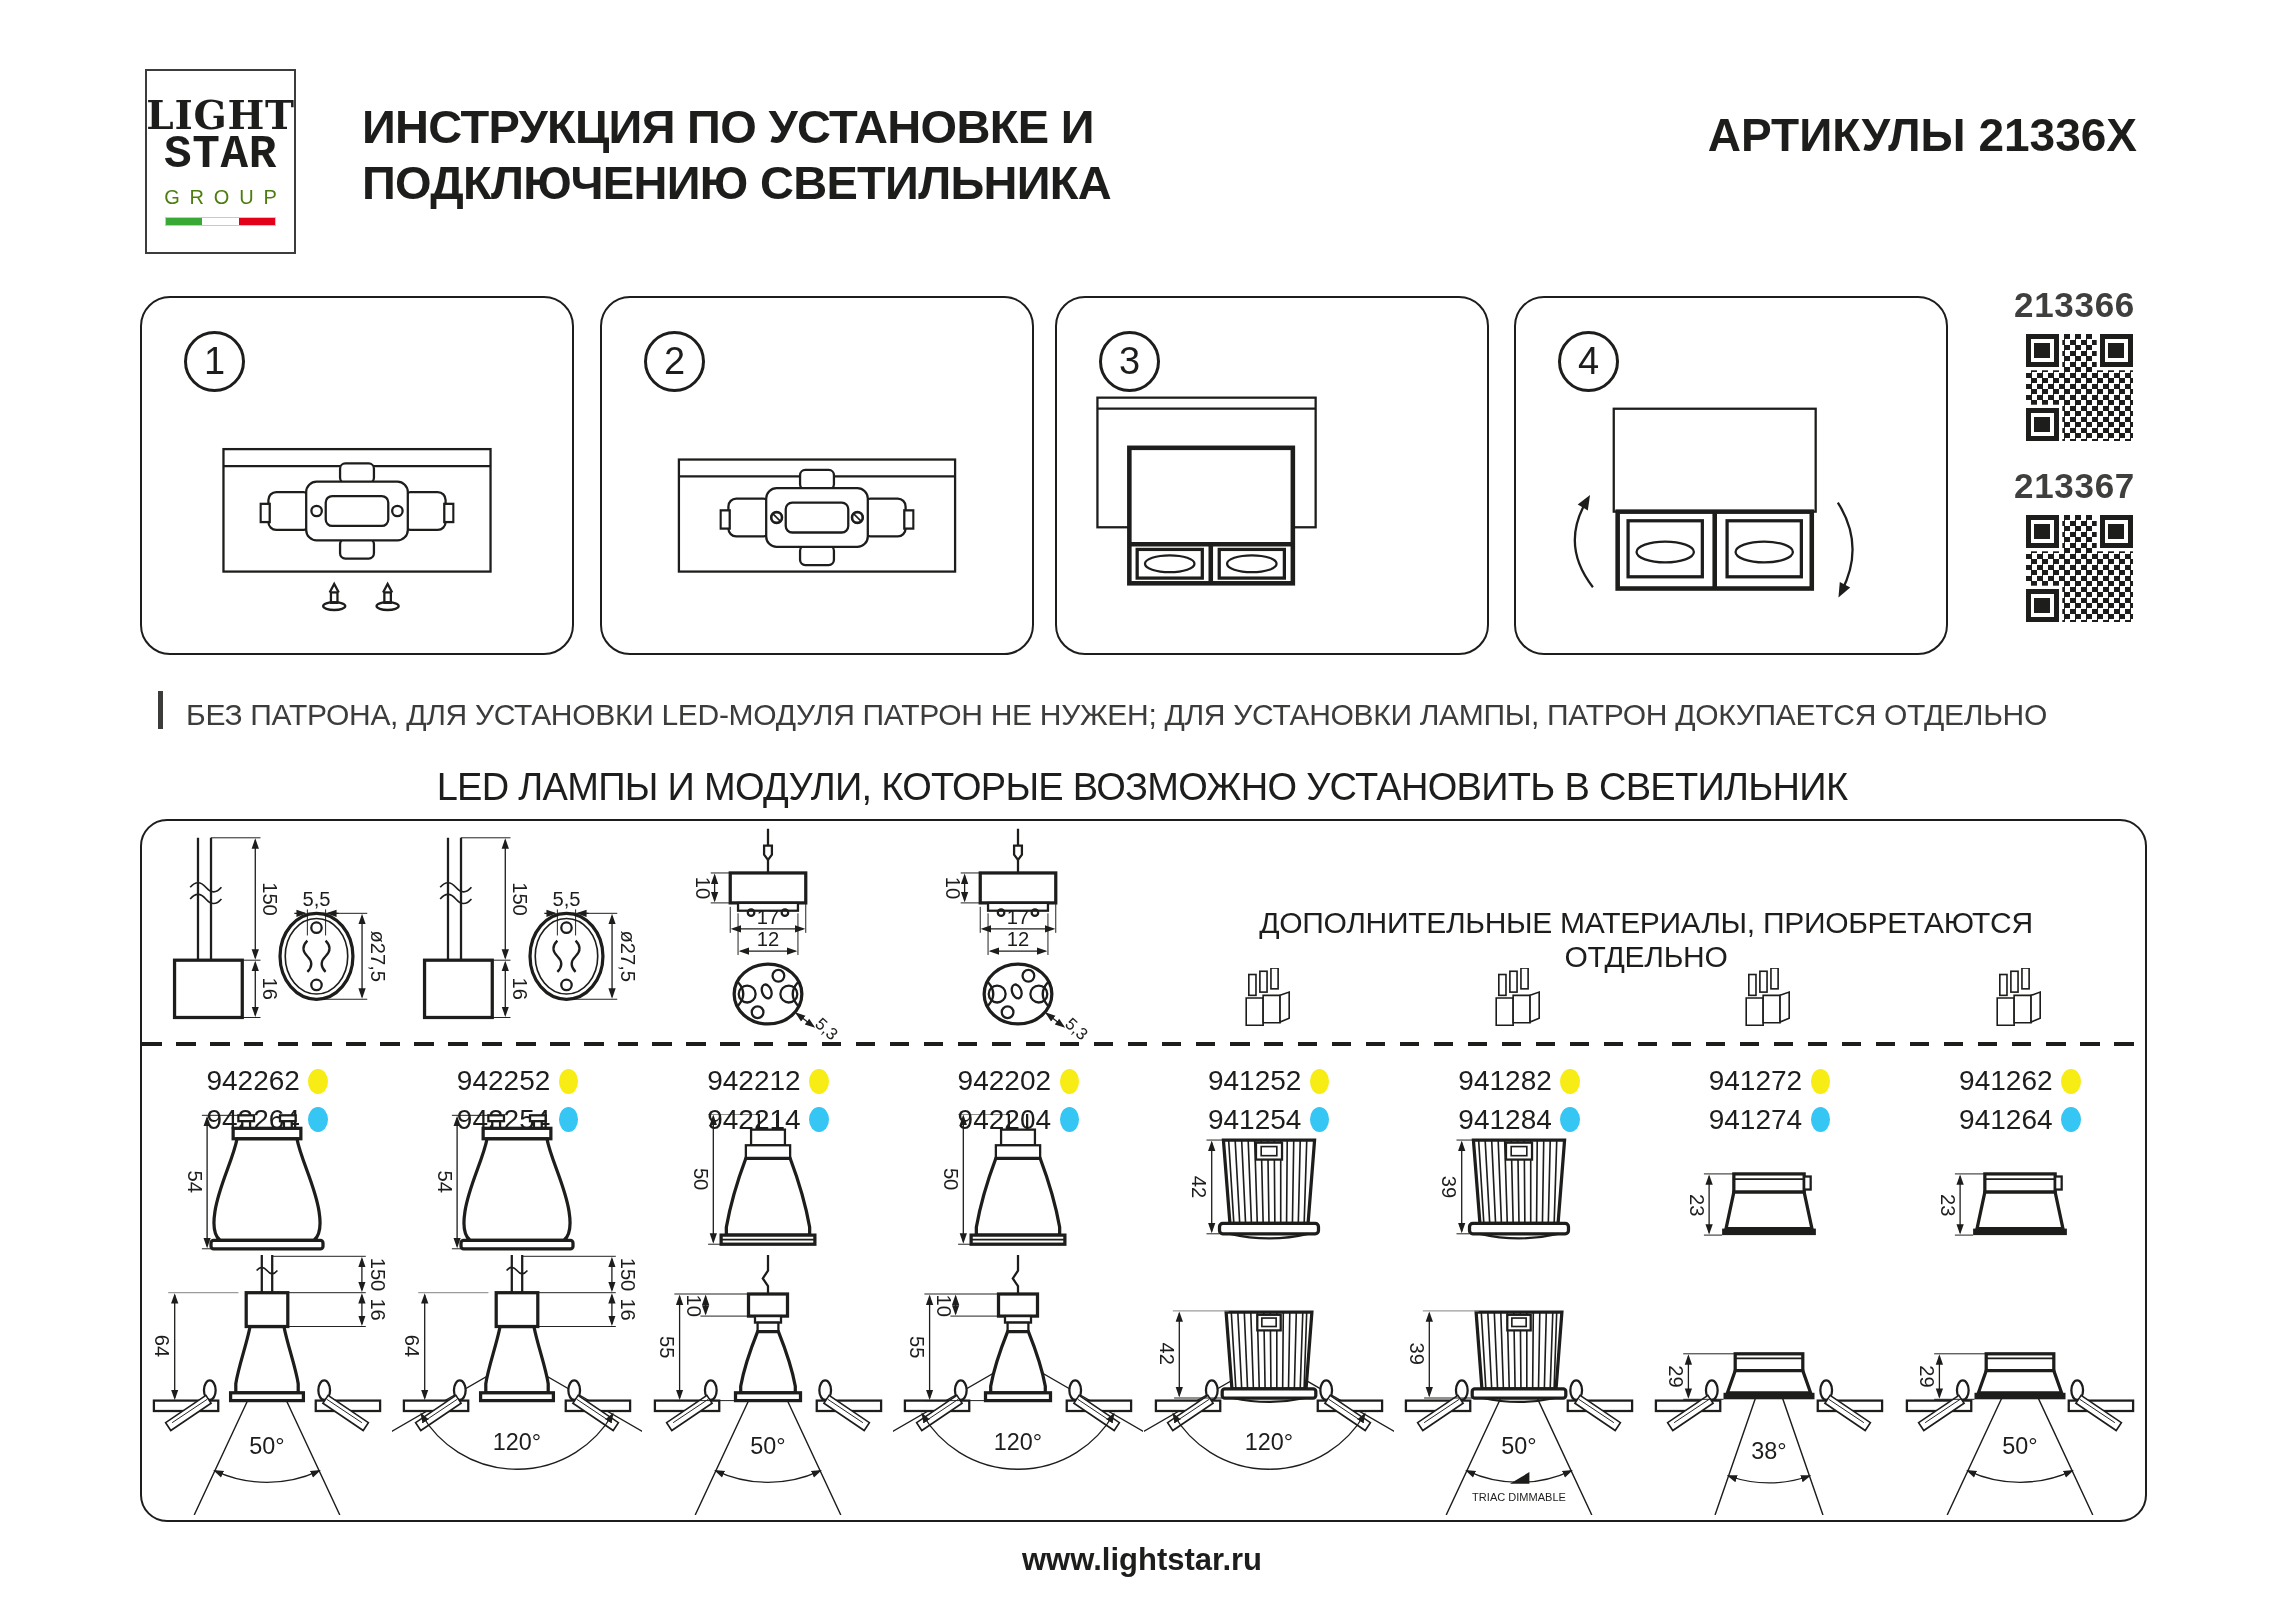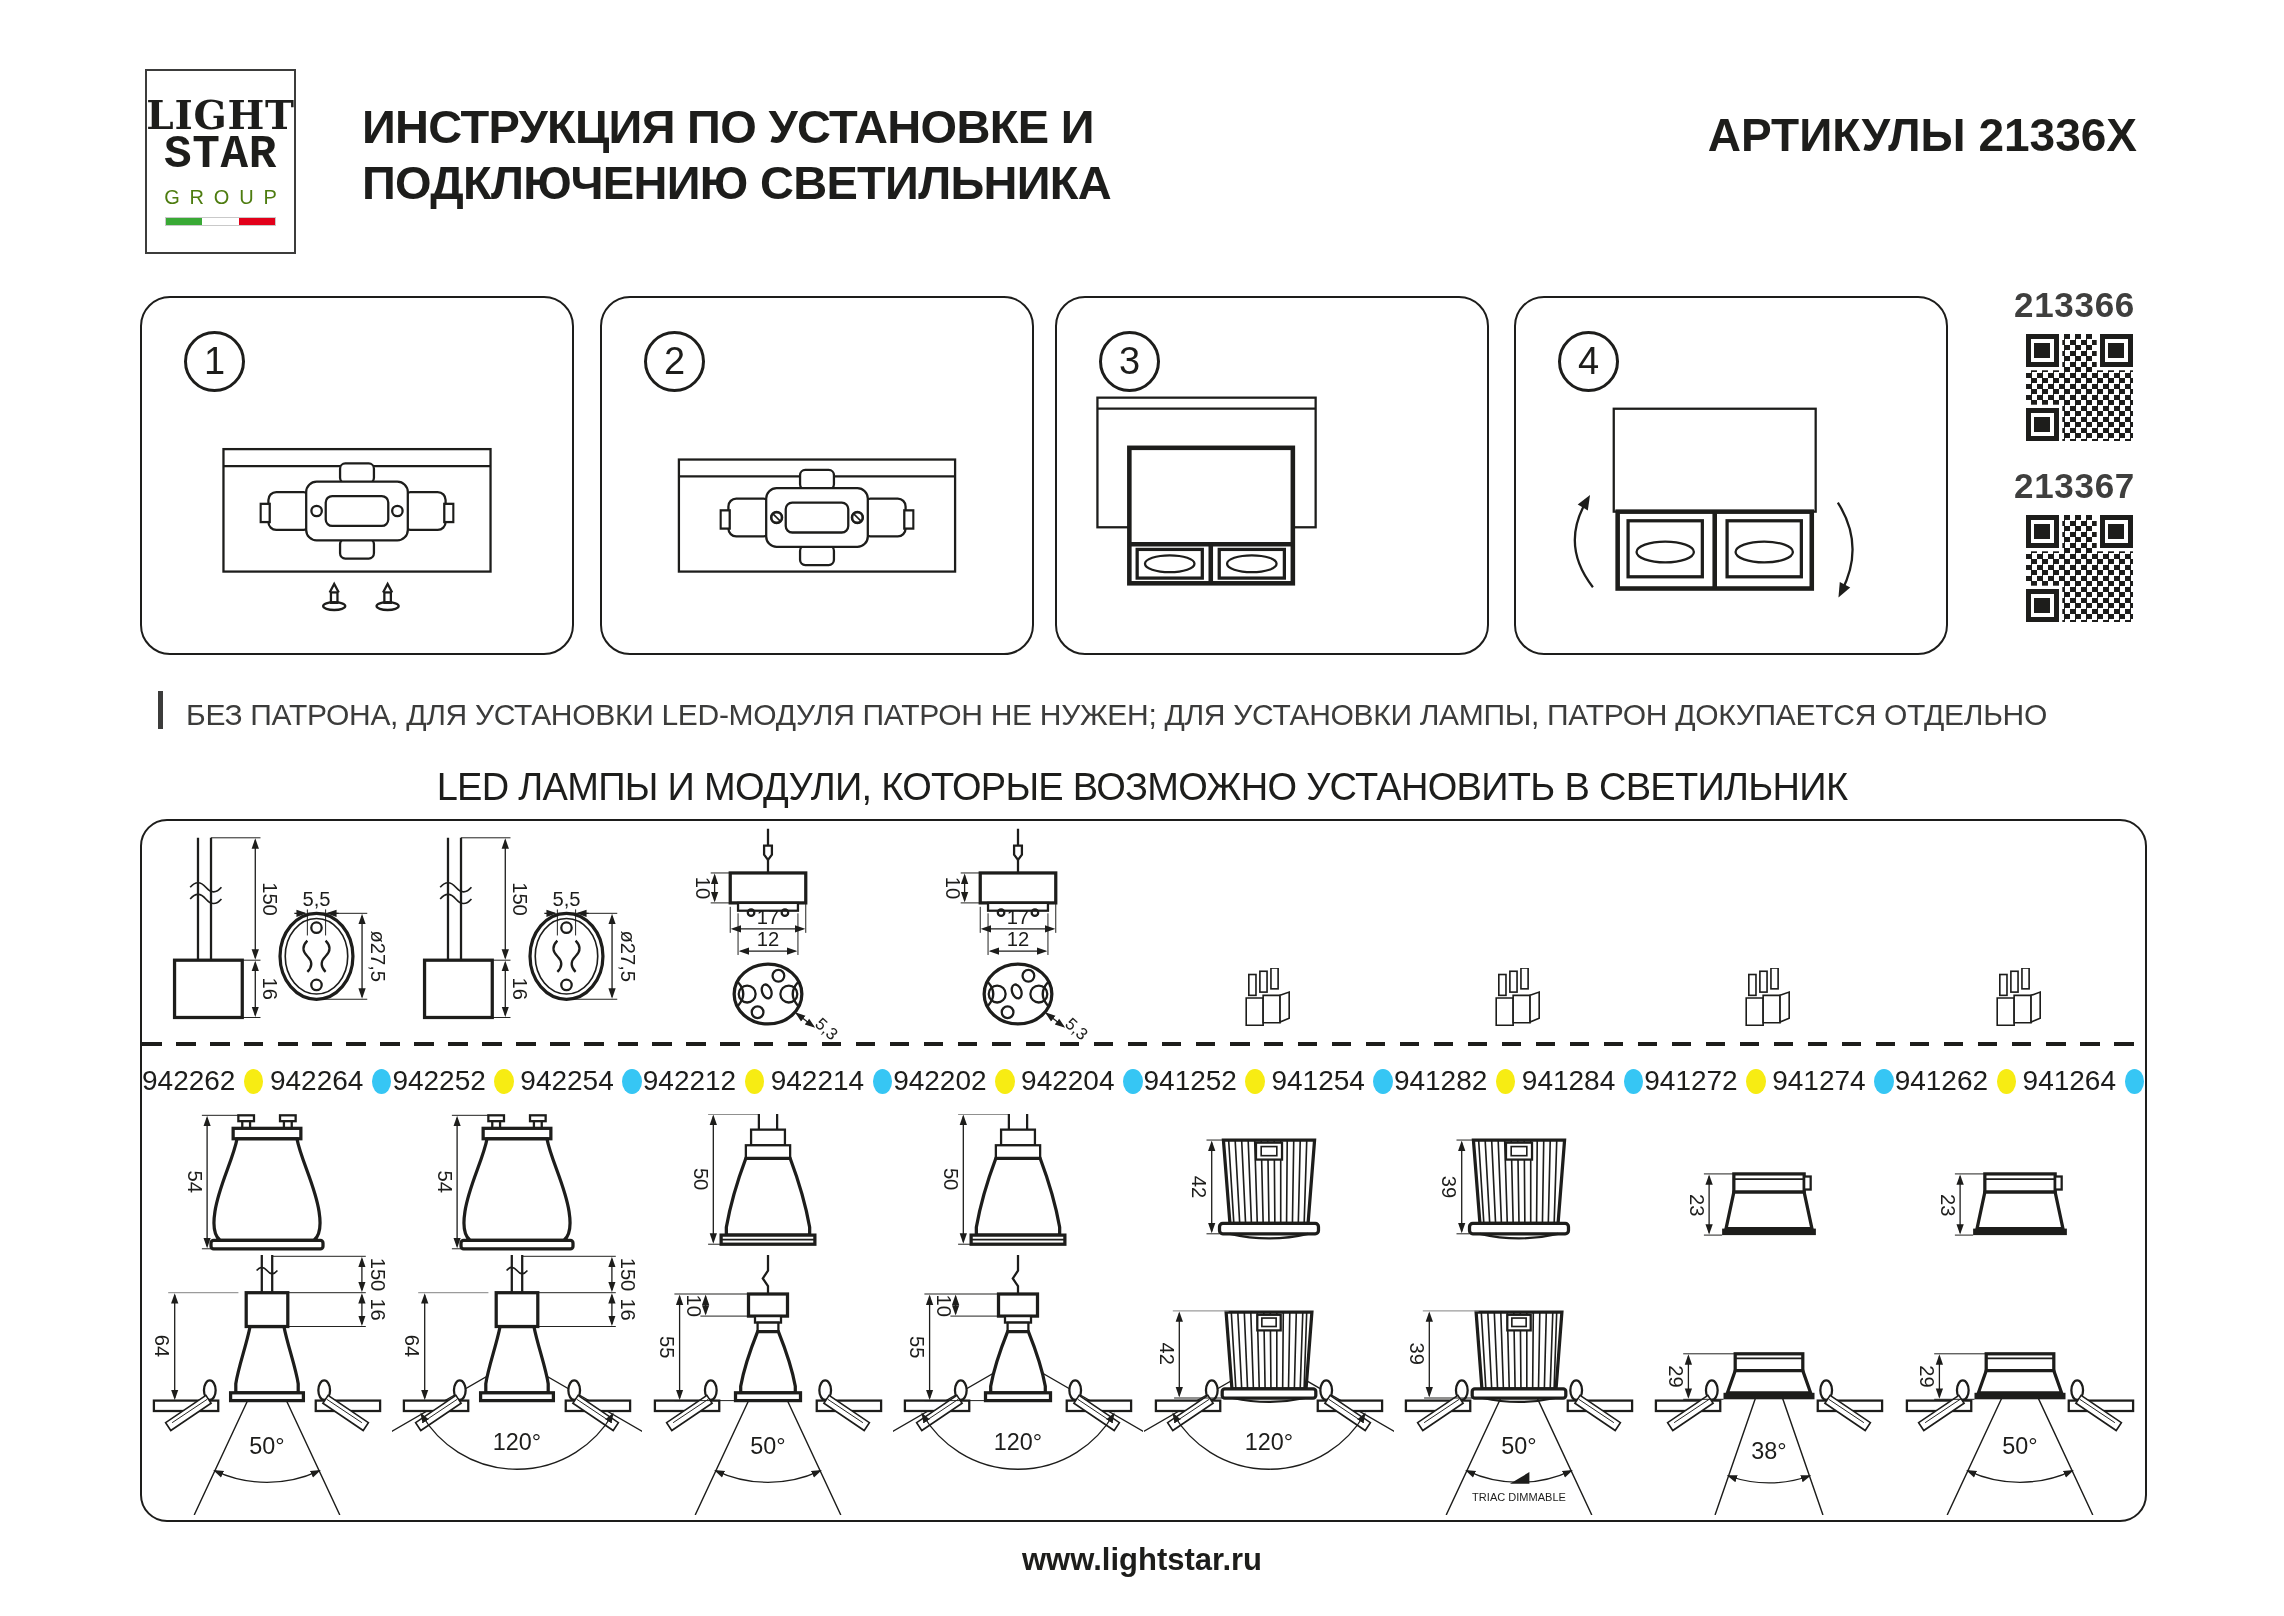--- a/index.html
+++ b/index.html
@@ -39,21 +39,21 @@
   .note-text{left:186px;top:698px;font-size:30px;color:#3c3c3b;letter-spacing:-0.3px}
   .section-title{left:0;top:766px;width:100%;text-align:center;font-size:38px;letter-spacing:-0.7px;color:#1d1d1b}
   
   .main-panel{left:140px;top:819px;width:2003px;height:699px;border:2px solid #1d1d1b;border-radius:27px;overflow:hidden;background:#fff}
   .cols{position:absolute;inset:0;display:grid;grid-template-columns:repeat(8,1fr)}
   .col{position:relative;height:100%}
   .top-area{position:absolute;top:5.2px;left:0;width:250px;height:215px}
   .divider{position:absolute;left:0;right:0;top:221px;height:3.9px;
            background:repeating-linear-gradient(90deg,#1d1d1b 0 19.5px,transparent 19.5px 34px)}
   .acc-note{position:absolute;left:1035px;top:85px;width:938px;text-align:center;font-size:30px;letter-spacing:-0.3px;color:#1d1d1b}
-  .articles-blk{position:absolute;top:244px;left:0;width:100%;display:flex;flex-direction:row;gap:6.5px;align-items:center}
+  .articles-blk{position:absolute;top:244px;left:0;width:100%;display:flex;flex-direction:column;gap:6.5px;align-items:center}
   .art-row{display:flex;align-items:center;gap:8.5px}
   .code{font-size:28px;color:#1d1d1b}
   .dot{width:19.5px;height:25px;border-radius:50%}
   .dot[data-dot="yellow"]{background:var(--yellow)}
   .dot[data-dot="blue"]{background:var(--blue)}
   .lamp-area{position:absolute;top:293px;left:0;width:250px;height:140px}
   .install-area{position:absolute;top:434px;left:0;width:250px;height:260px}
   .csvg{width:100%;height:100%;display:block}
   
   .site{left:0;top:1542px;width:100%;text-align:center;font-size:31px;font-weight:700;color:#1d1d1b}
@@ -363,20 +363,21 @@
         <div class="finder fc"></div>
     </div>
   </div>
 
   <div class="abs note-bar"></div>
   <div class="abs note-text">БЕЗ ПАТРОНА, ДЛЯ УСТАНОВКИ LED-МОДУЛЯ ПАТРОН НЕ НУЖЕН; ДЛЯ УСТАНОВКИ ЛАМПЫ, ПАТРОН ДОКУПАЕТСЯ ОТДЕЛЬНО</div>
 
   <div class="abs section-title">LED ЛАМПЫ И МОДУЛИ, КОТОРЫЕ ВОЗМОЖНО УСТАНОВИТЬ В СВЕТИЛЬНИК</div>
 
   <div class="abs main-panel">
+    <div class="acc-note">ДОПОЛНИТЕЛЬНЫЕ МАТЕРИАЛЫ, ПРИОБРЕТАЮТСЯ ОТДЕЛЬНО</div>
     <div class="divider"></div>
     <div class="cols">
 
       <div class="col">
         <div class="top-area">
             <svg class="csvg" viewBox="0 0 384 330">
           <use href="#sock-gu10" width="384" height="330"></use>
           <text class="dm" x="186" y="112" text-anchor="middle" transform="rotate(90 186 112)">150</text>
           <text class="dm" x="186" y="250" text-anchor="middle" transform="rotate(90 186 250)">16</text>
           <text class="dm" x="268" y="122" text-anchor="middle">5,5</text>

